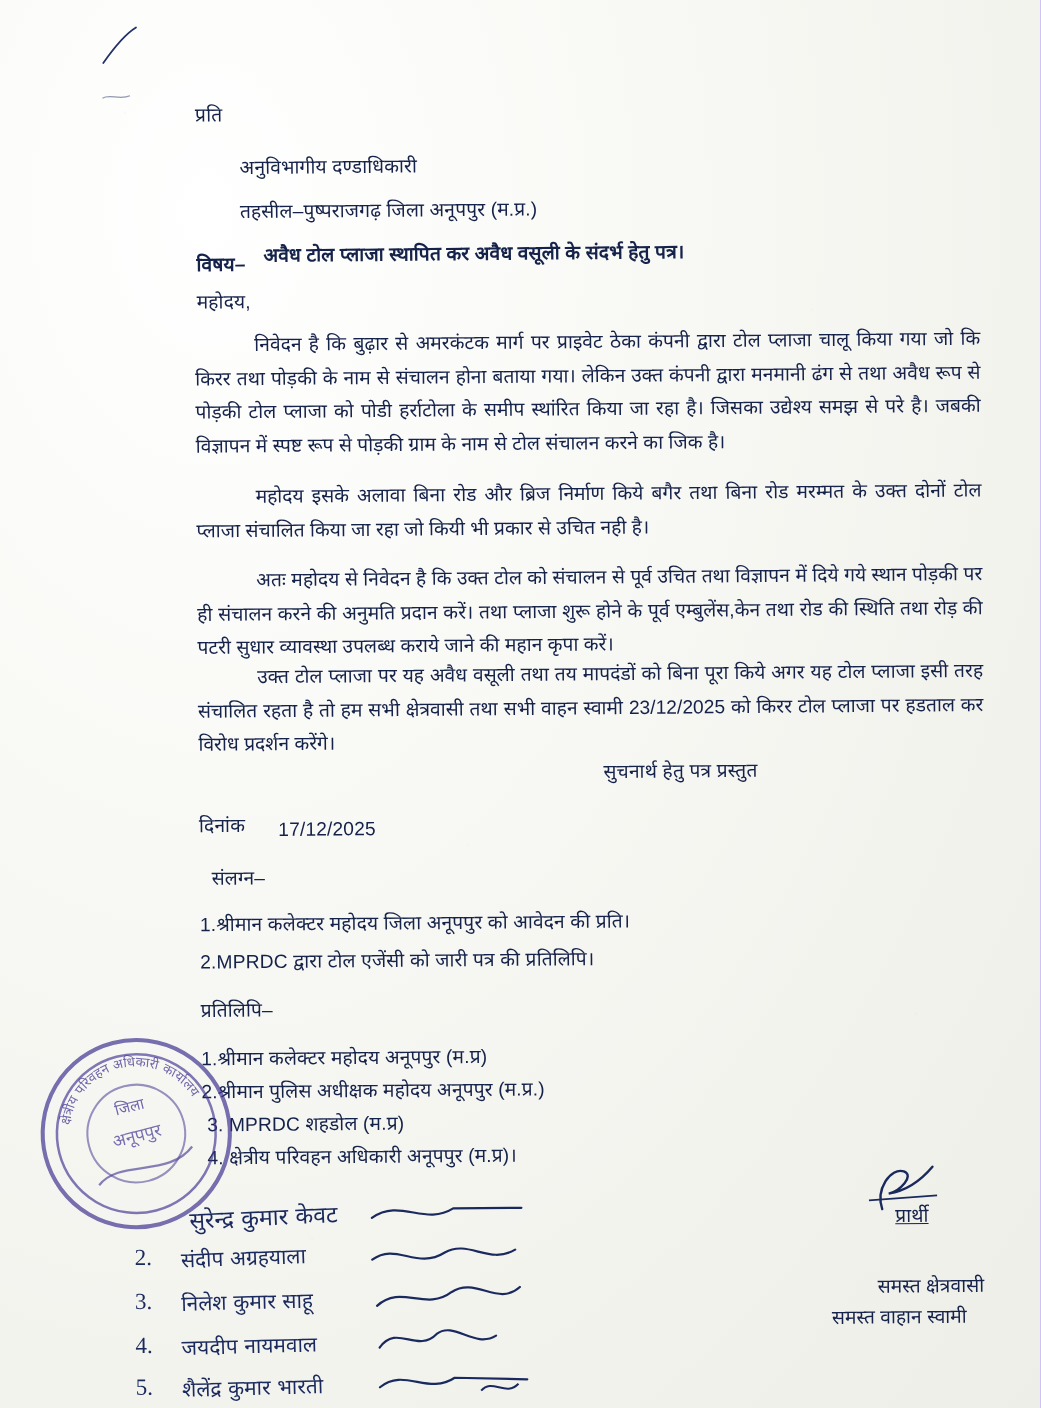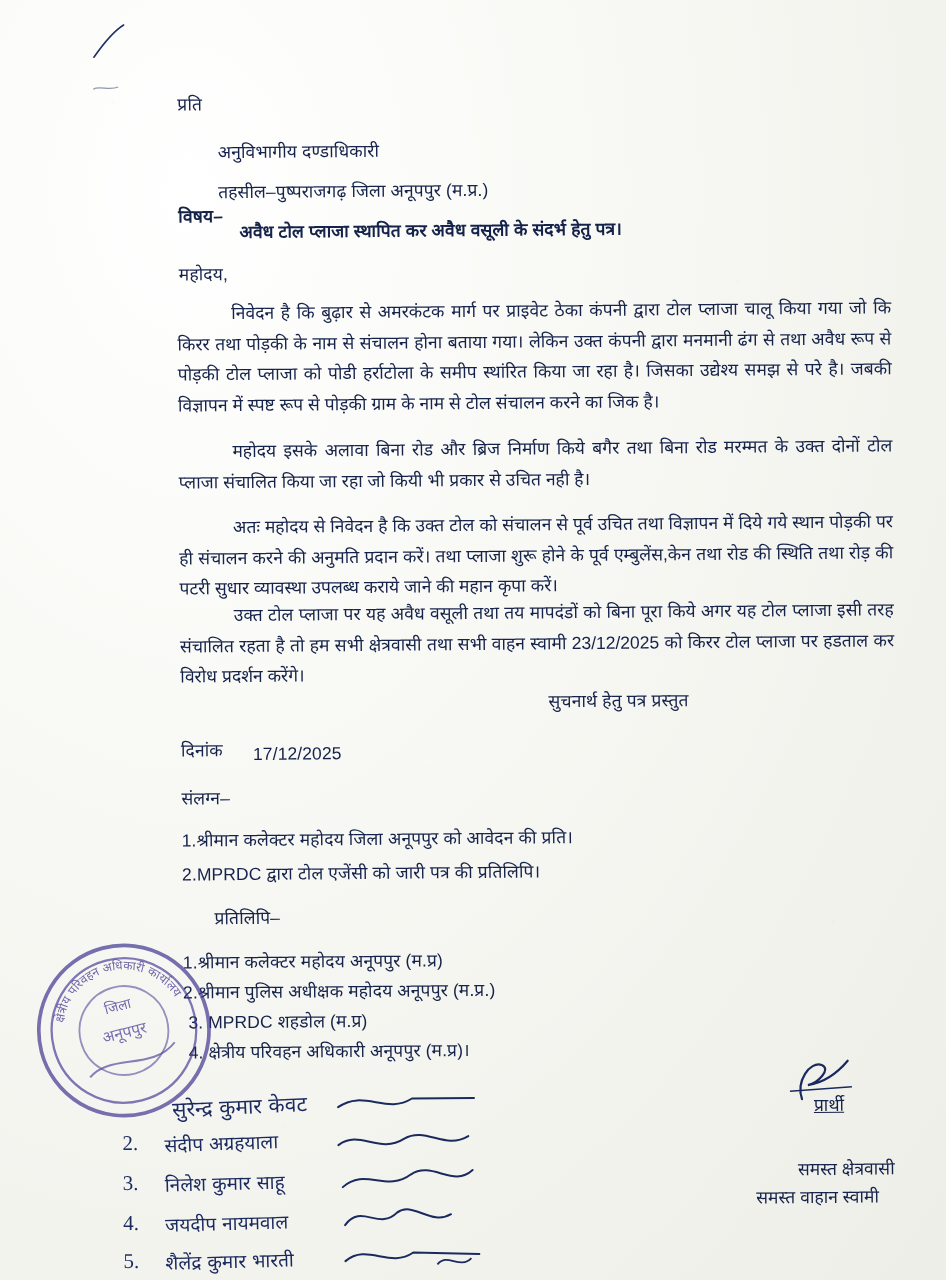--- a/index.html
+++ b/index.html
@@ -117,40 +117,40 @@
       <path d="M4 36 C14 22, 24 10, 34 4" stroke="#22306a" stroke-width="1.6" fill="none" stroke-linecap="round"></path>
     </svg>
     <svg class="ink" style="left:96px; top:78px;" width="30" height="16" viewBox="0 0 30 16">
       <path d="M2 8 C8 4, 18 10, 27 6" stroke="#4a5580" stroke-width="1.2" fill="none" opacity=".6"></path>
     </svg>
 
     <div class="txt body-line" style="left:182px; top:92px;">प्रति</div>
     <div class="txt body-line" style="left:222px; top:140px;">अनुविभागीय दण्डाधिकारी</div>
     <div class="txt body-line" style="left:222px; top:180px;">तहसील–पुष्पराजगढ़ जिला अनूपपुर (म.प्र.)</div>
 
-    <div class="txt body-line bold" style="left:182px; top:204px;">विषय–</div>
+    <div class="txt body-line bold" style="left:182px; top:228px;">विषय–</div>
     <div class="txt body-line bold" style="left:243px; top:220px;">अवैध टोल प्लाजा स्थापित कर अवैध वसूली के संदर्भ हेतु पत्र।</div>
 
     <div class="txt body-line" style="left:182px; top:262px;text-align:right;">महोदय,</div>
 
     <div class="block indent" style="left:180px; top:296px; width:714px;">निवेदन है कि बुढ़ार से अमरकंटक मार्ग पर प्राइवेट ठेका कंपनी द्वारा टोल प्लाजा चालू किया गया जो कि किरर तथा पोड़की के नाम से संचालन होना बताया गया। लेकिन उक्त कंपनी द्वारा मनमानी ढंग से तथा अवैध रूप से पोड़की टोल प्लाजा को पोडी हर्राटोला के समीप स्थांरित किया जा रहा है। जिसका उद्येश्य समझ से परे है। जबकी विज्ञापन में स्पष्ट रूप से पोड़की ग्राम के नाम से टोल संचालन करने का जिक है।</div>
     <div class="block indent" style="left:180px; top:434px; width:714px;">महोदय इसके अलावा बिना रोड और ब्रिज निर्माण किये बगैर तथा बिना रोड मरम्मत के उक्त दोनों टोल प्लाजा संचालित किया जा रहा जो कियी भी प्रकार से उचित नही है।</div>
     <div class="block indent" style="left:180px; top:510px; width:714px;">अतः महोदय से निवेदन है कि उक्त टोल को संचालन से पूर्व उचित तथा विज्ञापन में दिये गये स्थान पोड़की पर ही संचालन करने की अनुमति प्रदान करें। तथा प्लाजा शुरू होने के पूर्व एम्बुलेंस,केन तथा रोड की स्थिति तथा रोड़ की पटरी सुधार व्यावस्था उपलब्ध कराये जाने की महान कृपा करें।</div>
     <div class="block indent" style="left:180px; top:598px; width:714px;">उक्त टोल प्लाजा पर यह अवैध वसूली तथा तय मापदंडों को बिना पूरा किये अगर यह टोल प्लाजा इसी तरह संचालित रहता है तो हम सभी क्षेत्रवासी तथा सभी वाहन स्वामी 23/12/2025 को किरर टोल प्लाजा पर हडताल कर विरोध प्रदर्शन करेंगे।</div>
 
     <div class="txt body-line" style="left:548px; top:692px;">सुचनार्थ हेतु पत्र प्रस्तुत</div>
 
     <div class="txt body-line" style="left:180px; top:738px;">दिनांक</div>
     <div class="txt body-line" style="left:252px; top:742px;">17/12/2025</div>
 
-    <div class="txt body-line" style="left:180px; top:786px;">संलग्न–</div>
+    <div class="txt body-line" style="left:191px; top:786px;">संलग्न–</div>
     <div class="txt body-line" style="left:180px; top:828px;">1.श्रीमान कलेक्टर महोदय जिला अनूपपुर को आवेदन की प्रति।</div>
     <div class="txt body-line" style="left:180px; top:862px;">2.MPRDC द्वारा टोल एजेंसी को जारी पत्र की प्रतिलिपि।</div>
 
-    <div class="txt body-line" style="left:180px; top:906px;margin-left:32px;">प्रतिलिपि–</div>
+    <div class="txt body-line" style="left:180px; top:906px;">प्रतिलिपि–</div>
     <div class="txt body-line" style="left:180px; top:950px;">1.श्रीमान कलेक्टर महोदय अनूपपुर (म.प्र)</div>
     <div class="txt body-line" style="left:180px; top:980px;">2.श्रीमान पुलिस अधीक्षक महोदय अनूपपुर (म.प्र.)</div>
     <div class="txt body-line" style="left:185px; top:1010px;">3. MPRDC शहडोल (म.प्र)</div>
     <div class="txt body-line" style="left:185px; top:1040px;">4. क्षेत्रीय परिवहन अधिकारी अनूपपुर (म.प्र)।</div>
 
     <svg class="stamp" viewBox="0 0 200 200">
       <circle cx="100" cy="100" r="92" fill="none" stroke="#3b2f8f" stroke-width="4" opacity=".8"></circle>
       <circle cx="100" cy="100" r="78" fill="none" stroke="#3b2f8f" stroke-width="2.5" opacity=".75"></circle>
       <circle cx="100" cy="100" r="48" fill="none" stroke="#3b2f8f" stroke-width="2" opacity=".6"></circle>
       <path id="ringpath" d="M100,100 m-66,0 a66,66 0 1,1 132,0 a66,66 0 1,1 -132,0" fill="none"></path>

